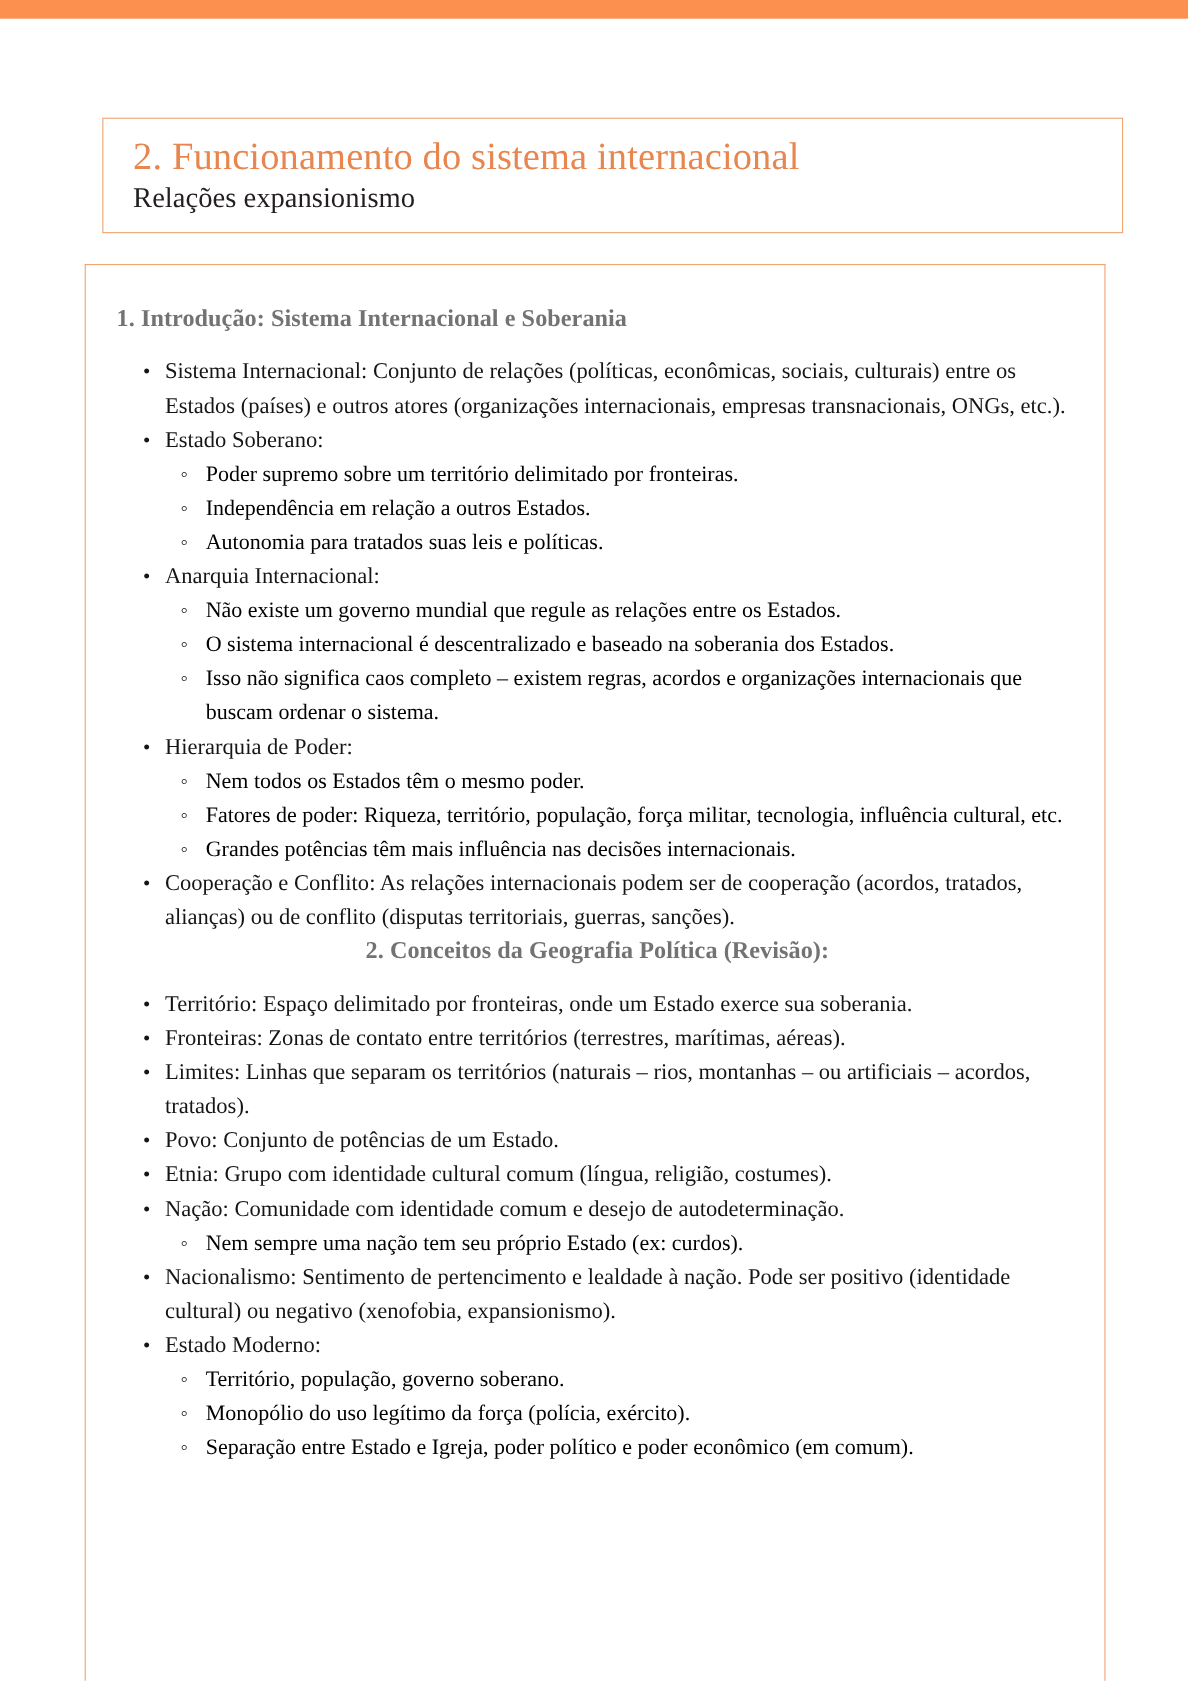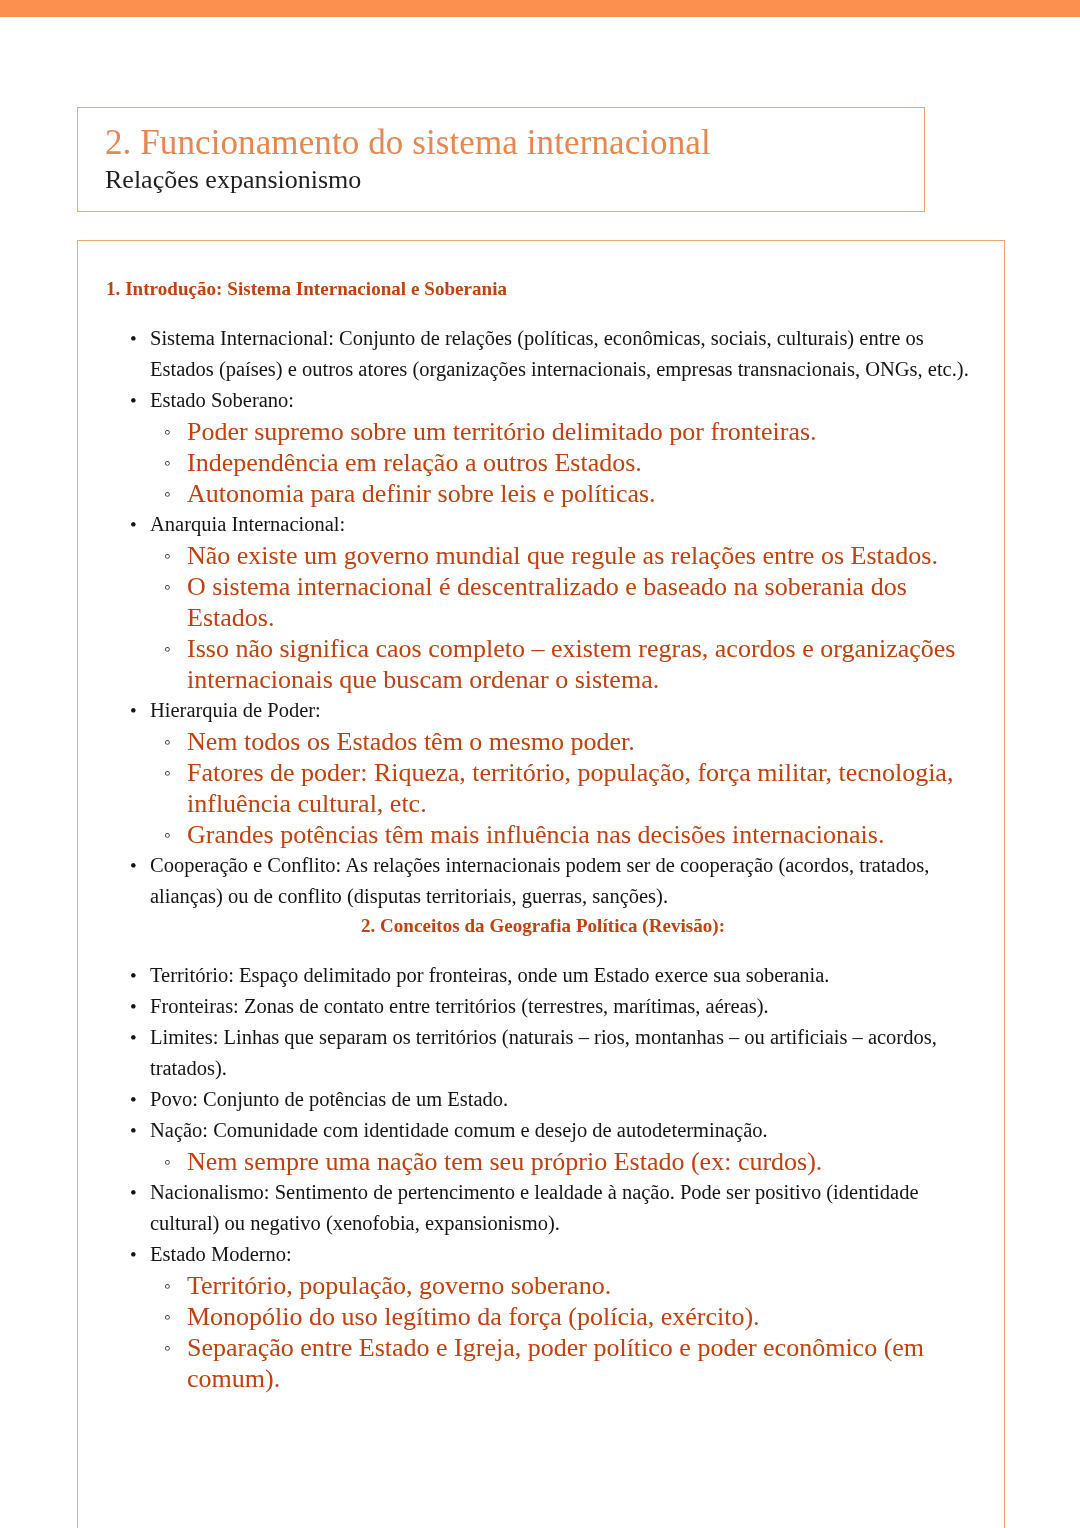--- a/index.html
+++ b/index.html
@@ -32,23 +32,23 @@
     position: absolute;
     top: 17px;
     left: 0;
     width: 1080px;
     height: 1511px;
   }
 
   
   .header-card {
     position: absolute;
-    left: 77px;
+    left: 93px;
     top: 90px;
-    width: 848px;
+    width: 928px;
     height: 105px;
     border: 1.5px solid #f0a470;
     box-sizing: border-box;
     background: #ffffff;
     padding: 14px 0 0 27px;
   }
   .doc-title {
     font-size: 35px;
     line-height: 41px;
     color: #e8864f;
@@ -74,24 +74,24 @@
     height: 1290px;
     border: 1.5px solid #f0a470;
     border-bottom: none;
     box-sizing: border-box;
     background: #ffffff;
     padding: 34px 24px 0 28px;
     overflow: hidden;
   }
 
   h2.section-heading {
-    font-size: 19px;
+    font-size: 22px;
     line-height: 28px;
     font-weight: 700;
-    color: #c2410c;
+    color: #737373;
     margin: 0;
     padding: 0;
     letter-spacing: 0.05px;
   }
   .section-gap-top { margin-top: 44px; text-align: center; }
 
   
   ul.lvl1 {
     list-style: none;
     margin: 20px 0 0 0;
@@ -117,23 +117,23 @@
   }
 
   ul.lvl2 {
     list-style: none;
     margin: 0;
     padding: 0;
   }
   ul.lvl2 > li.subitem {
     position: relative;
     padding-left: 37px;
-    font-size: 26px;
-    line-height: 31px;
-    color: #c2410c;
+    font-size: 20px;
+    line-height: 31px;
+    color: #000000;
   }
   ul.lvl2 > li.subitem::before {
     content: "\25E6";
     position: absolute;
     left: 14px;
     font-size: 19px;
     line-height: 31px;
     color: #151515;
   }
 </style>
@@ -154,21 +154,21 @@
         <h2 class="section-heading">1. Introdução: Sistema Internacional e Soberania</h2>
         <ul class="lvl1">
           <li class="item">
             <span class="txt">Sistema Internacional: Conjunto de relações (políticas, econômicas, sociais, culturais) entre os Estados (países) e outros atores (organizações internacionais, empresas transnacionais, ONGs, etc.).</span>
           </li>
           <li class="item">
             <span class="txt">Estado Soberano:</span>
             <ul class="lvl2">
               <li class="subitem">Poder supremo sobre um território delimitado por fronteiras.</li>
               <li class="subitem">Independência em relação a outros Estados.</li>
-              <li class="subitem">Autonomia para definir sobre leis e políticas.</li>
+              <li class="subitem">Autonomia para tratados suas leis e políticas.</li>
             </ul>
           </li>
           <li class="item">
             <span class="txt">Anarquia Internacional:</span>
             <ul class="lvl2">
               <li class="subitem">Não existe um governo mundial que regule as relações entre os Estados.</li>
               <li class="subitem">O sistema internacional é descentralizado e baseado na soberania dos Estados.</li>
               <li class="subitem">Isso não significa caos completo – existem regras, acordos e organizações internacionais que buscam ordenar o sistema.</li>
             </ul>
           </li>
@@ -192,20 +192,23 @@
           <li class="item">
             <span class="txt">Fronteiras: Zonas de contato entre territórios (terrestres, marítimas, aéreas).</span>
           </li>
           <li class="item">
             <span class="txt">Limites: Linhas que separam os territórios (naturais – rios, montanhas – ou artificiais – acordos, tratados).</span>
           </li>
           <li class="item">
             <span class="txt">Povo: Conjunto de potências de um Estado.</span>
           </li>
           <li class="item">
+            <span class="txt">Etnia: Grupo com identidade cultural comum (língua, religião, costumes).</span>
+          </li>
+          <li class="item">
             <span class="txt">Nação: Comunidade com identidade comum e desejo de autodeterminação.</span>
             <ul class="lvl2">
               <li class="subitem">Nem sempre uma nação tem seu próprio Estado (ex: curdos).</li>
             </ul>
           </li>
           <li class="item">
             <span class="txt">Nacionalismo: Sentimento de pertencimento e lealdade à nação. Pode ser positivo (identidade cultural) ou negativo (xenofobia, expansionismo).</span>
           </li>
           <li class="item">
             <span class="txt">Estado Moderno:</span>

